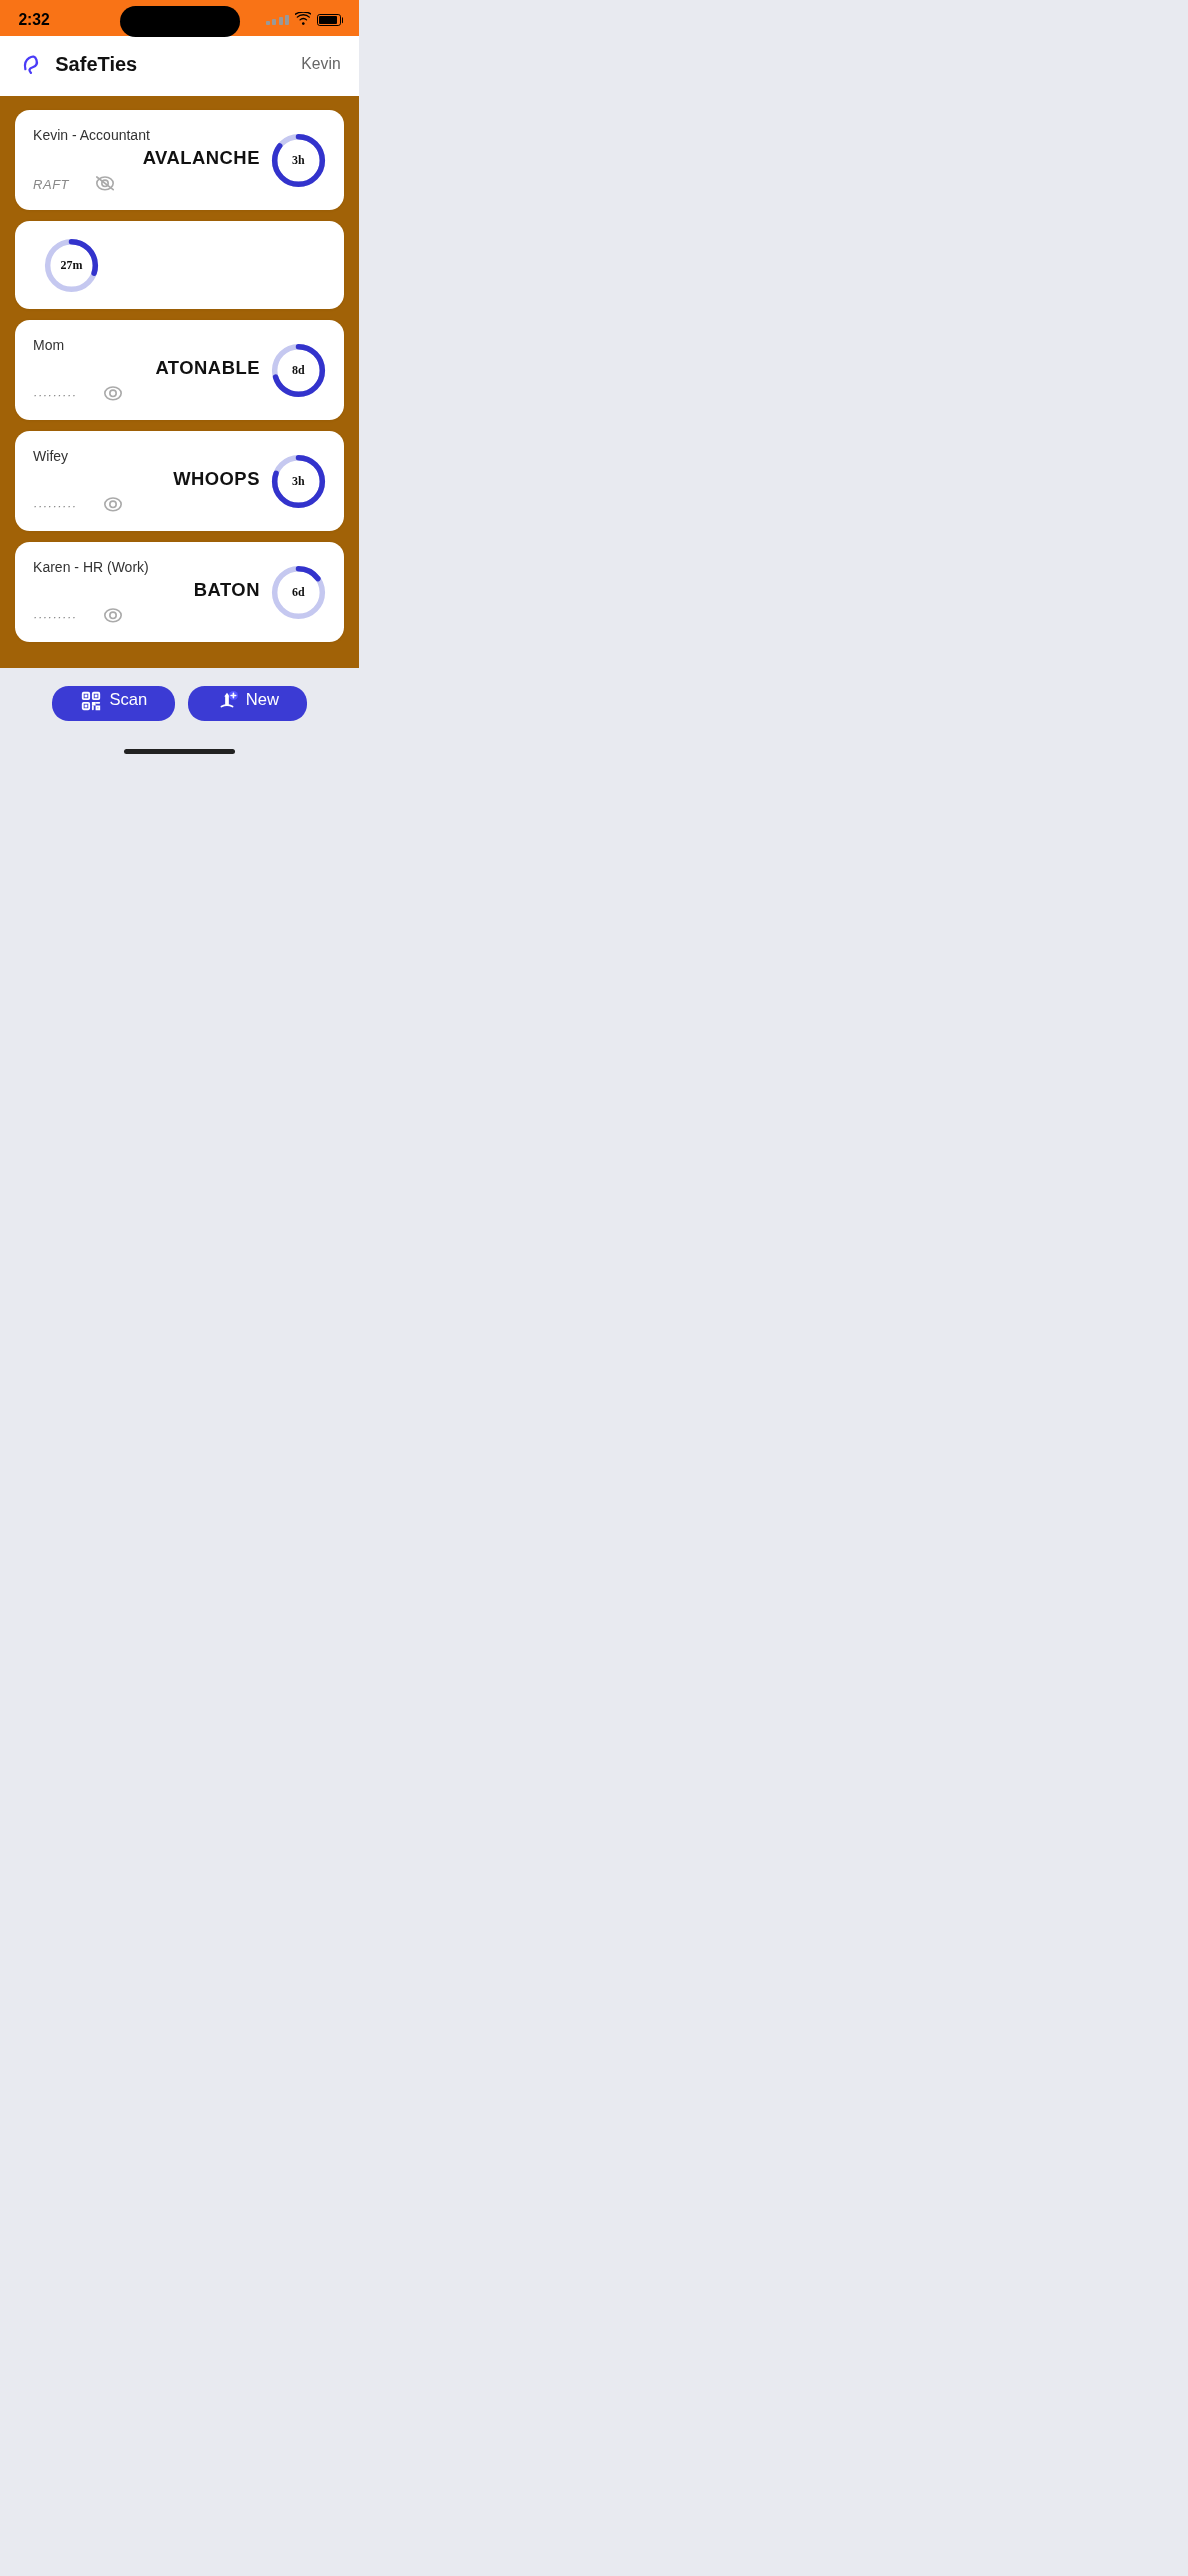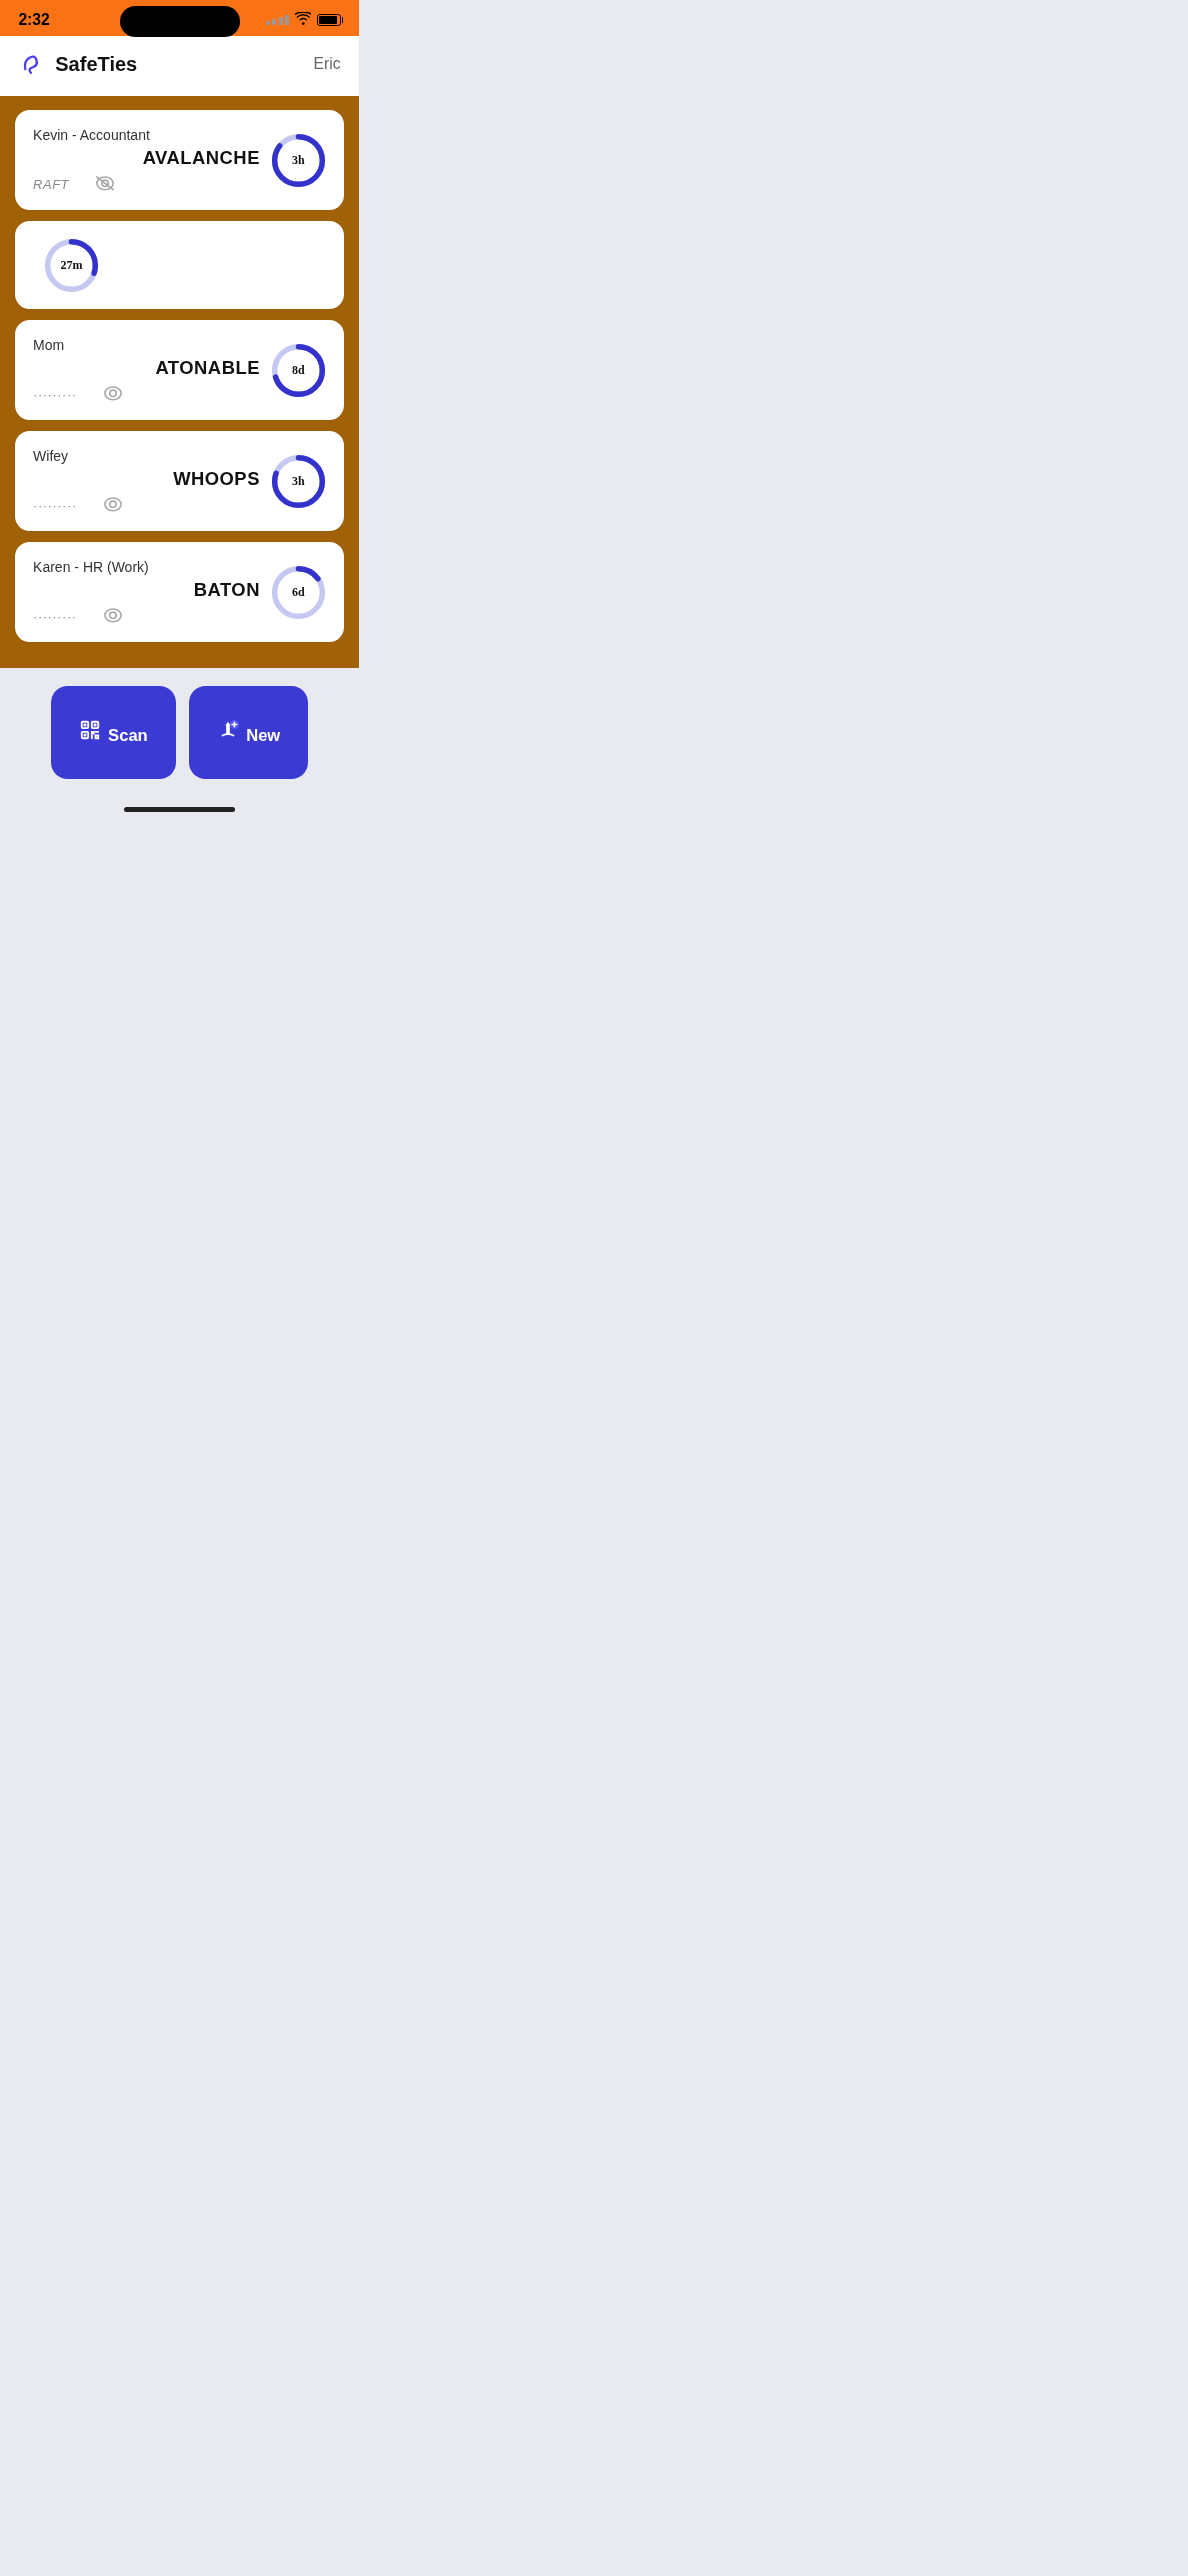--- a/index.html
+++ b/index.html
@@ -186,28 +186,28 @@
     
     .bottom-bar {
       background: #e8eaf0;
       padding: 18.4px 22px 28px;
       display: flex;
       justify-content: center;
       gap: 13px;
     }
     .btn {
       display: flex;
-      align-items: flex-end;
+      align-items: flex-start;
       gap: 7.4px;
-      padding: 33px 28px;
+      padding: 4px 28px;
       border-radius: 16.6px;
       border: none;
       cursor: pointer;
       font-size: 16.6px;
-      font-weight: 700;
+      font-weight: 400;
       color: #fff;
       background: #3333cc;
     }
     .btn-scan { background: #3b3bd4; }
     .btn-new { background: #3b3bd4; }
     .btn-icon {
       font-size: 18.4px;
     }
 
     
@@ -253,21 +253,21 @@
 
 <div class="app-header">
   <div class="logo-area">
     <span class="logo-icon">
       <svg width="29.5" height="29.5" viewBox="0 0 32 32">
         <path d="M8 24 Q6 16 12 12 Q18 8 20 14 Q22 20 16 22 Q10 24 14 28" stroke="#4a3cf7" stroke-width="2.5" fill="none" stroke-linecap="round"></path>
       </svg>
     </span>
     <span class="app-title">SafeTies</span>
   </div>
-  <span class="user-name">Eric</span>
+  <span class="user-name">Kevin</span>
 </div>
 
 <div class="content">
 
   <div id="cards-container">
       <div class="card">
     <div class="card-left">
       <div class="card-subtitle">Kevin - Accountant</div>
       <div class="card-title">AVALANCHE</div>
       <div class="card-meta">

